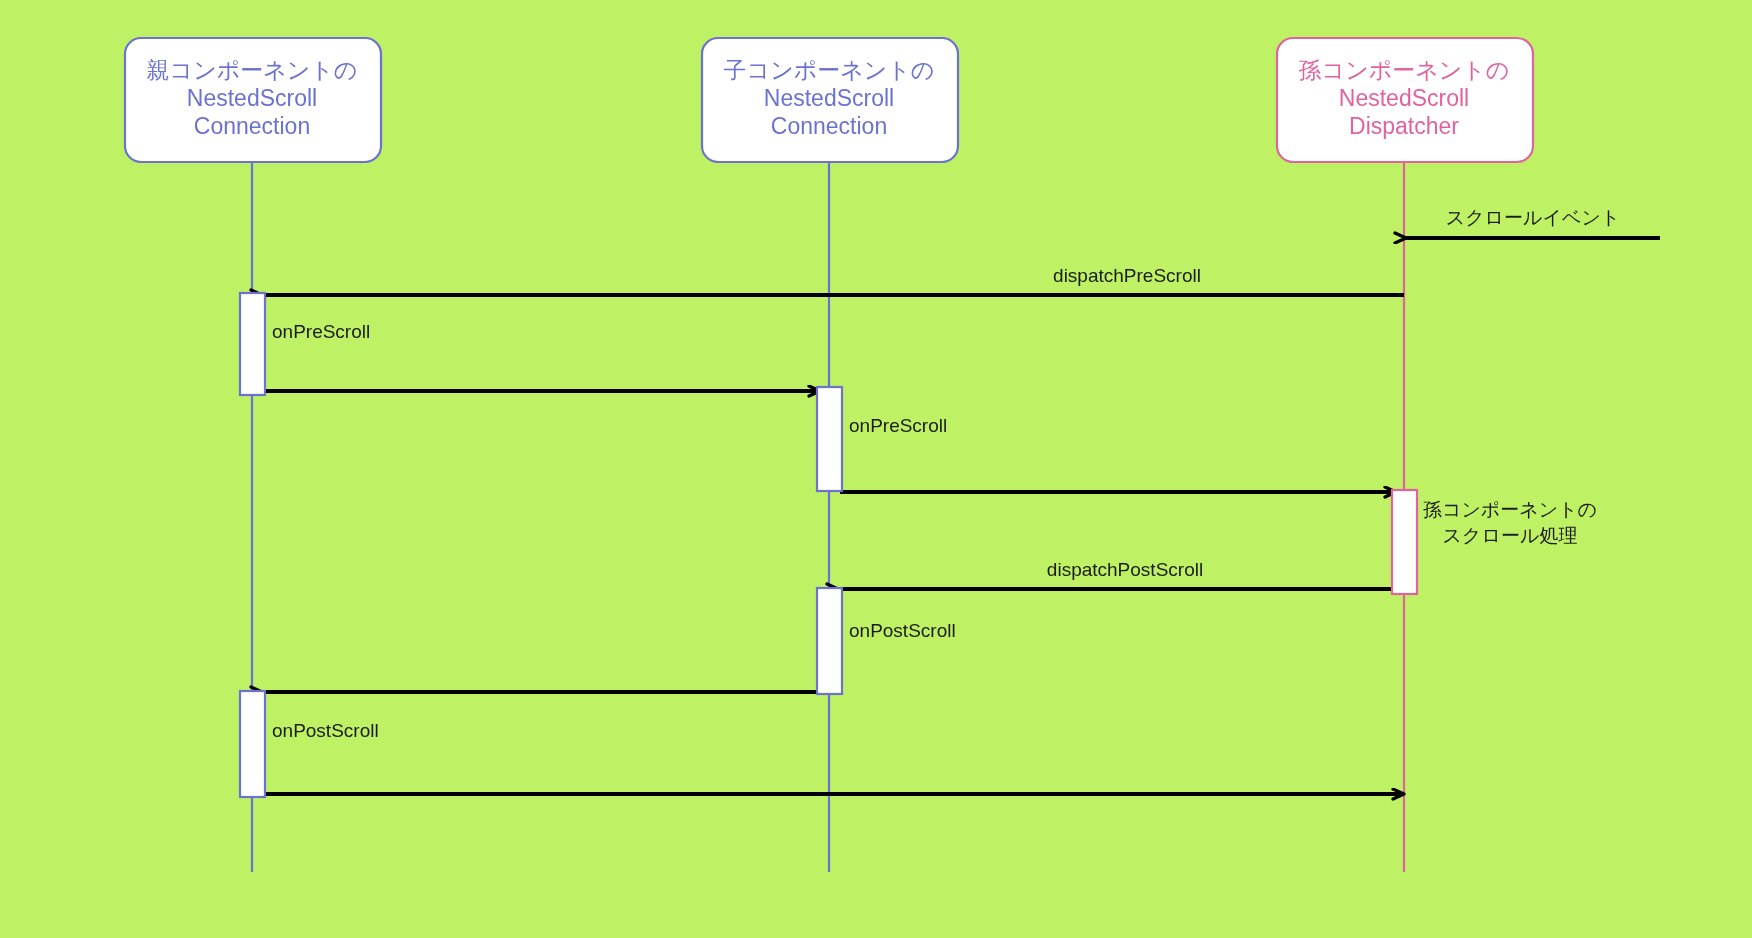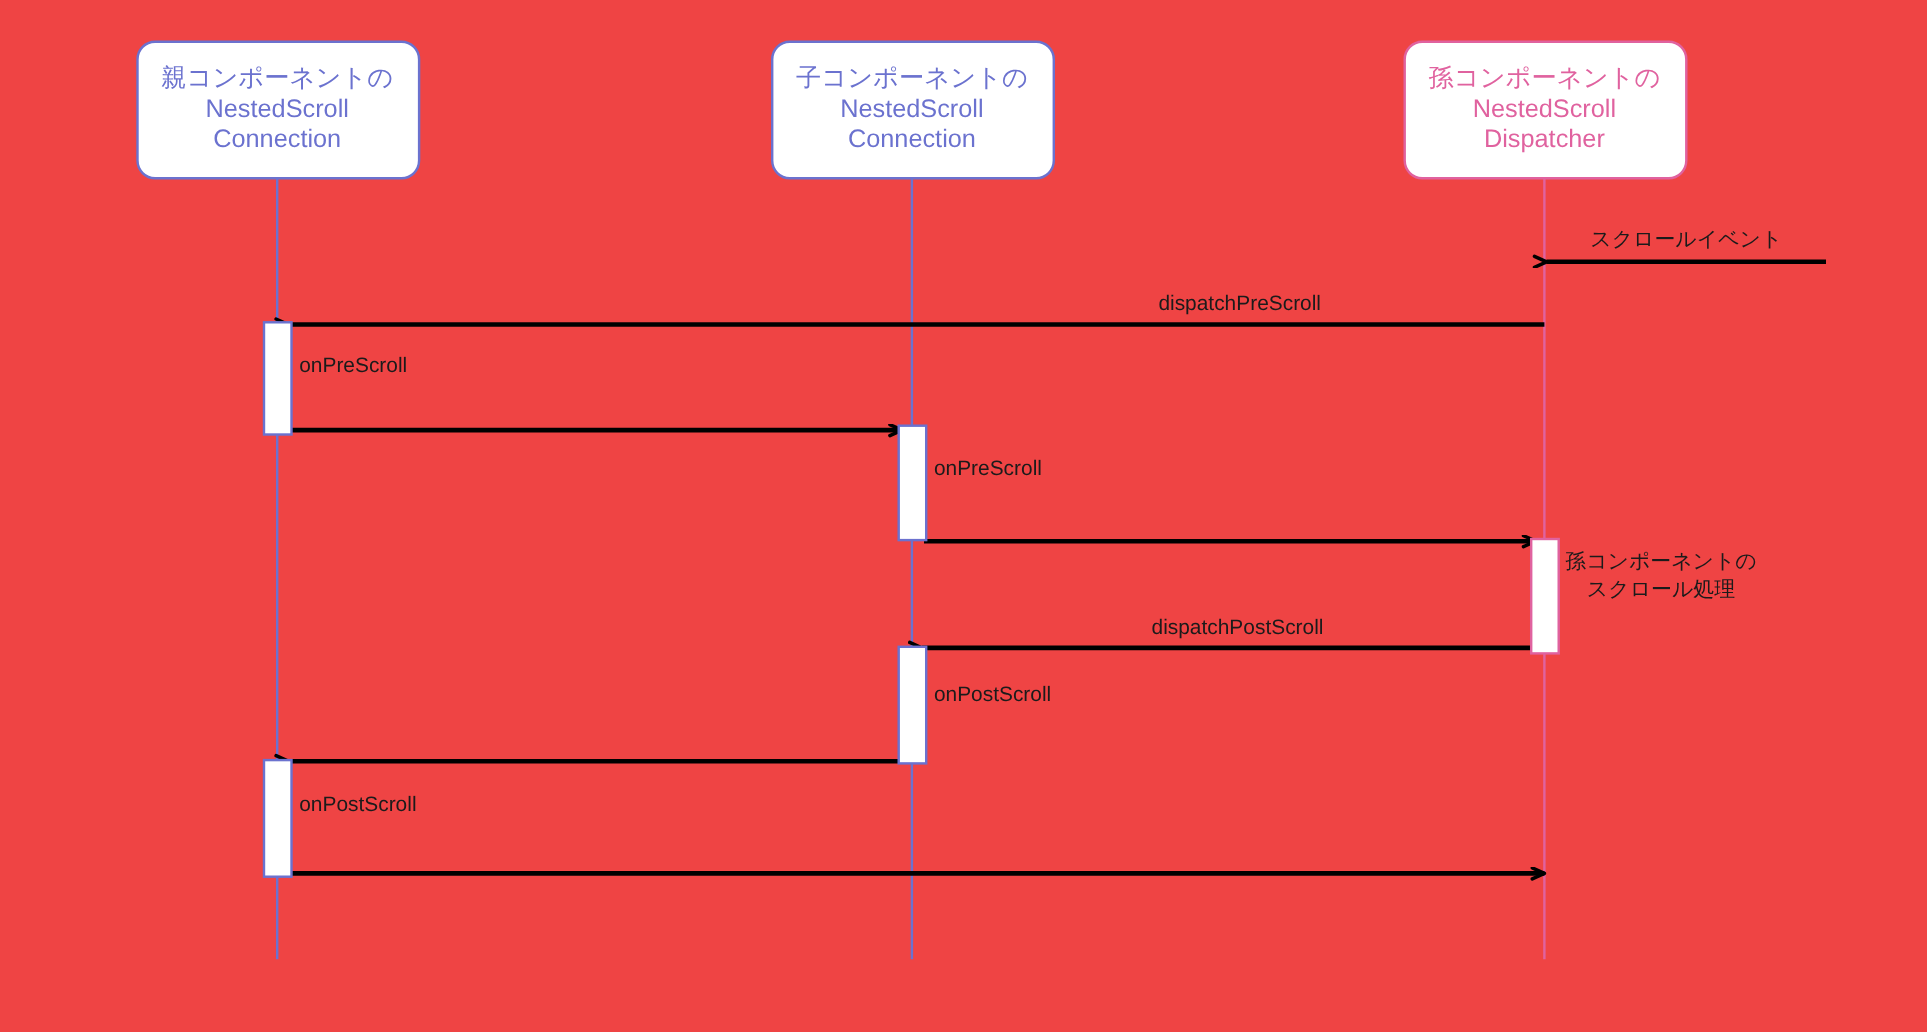--- a/index.html
+++ b/index.html
@@ -10,21 +10,21 @@
   body {
     font-family: "Liberation Sans", "DejaVu Sans", sans-serif;
     width: 1752px;
     height: 938px;
     overflow: hidden;
   }
   #diagram-root {
     position: relative;
     width: 1752px;
     height: 938px;
-    background: #ef4444;
+    background: #bef264;
   }
   svg#seq-svg {
     position: absolute;
     left: 0;
     top: 0;
     width: 1752px;
     height: 938px;
     display: block;
   }
   .participant-label {

